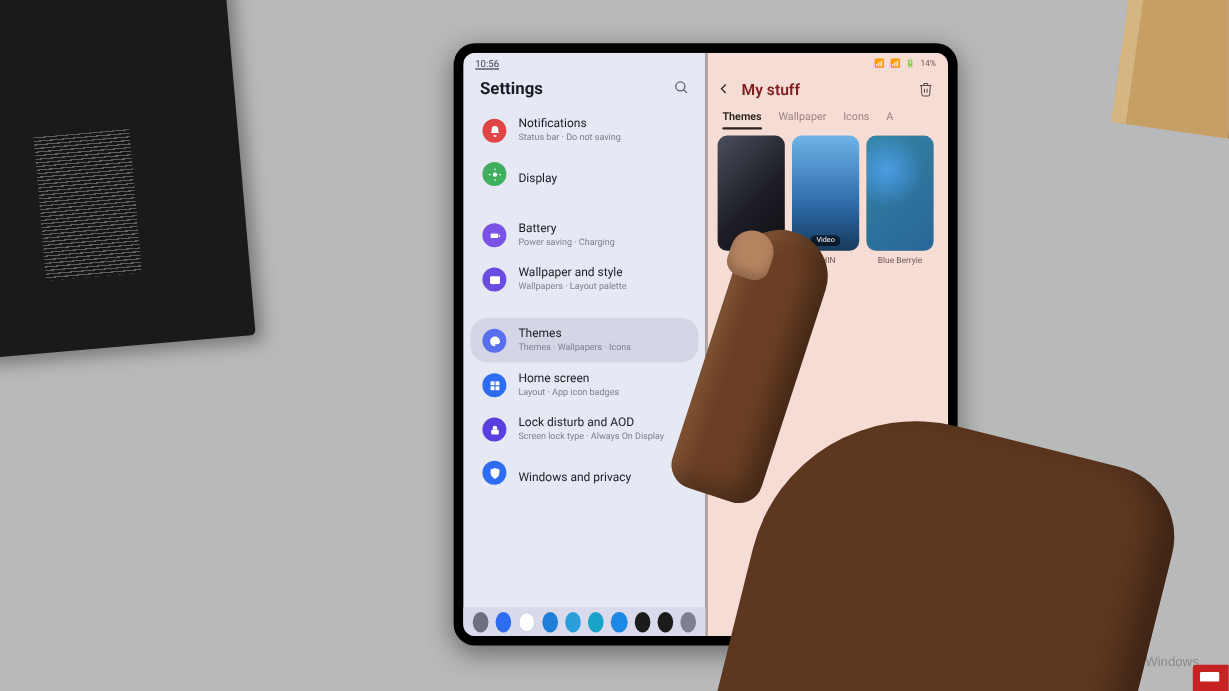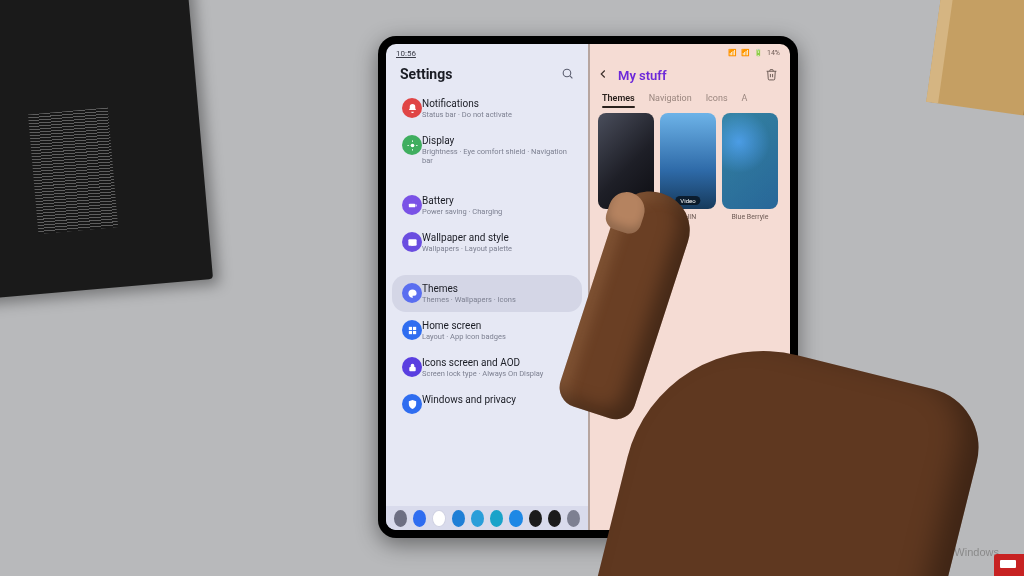--- a/index.html
+++ b/index.html
@@ -67,21 +67,21 @@
 
   .header {
     display:flex; align-items:center; justify-content:space-between;
     padding: 4px 14px 8px 14px;
   }
   .header-title { font-size: 14px; font-weight:700; color:#1a1c24; }
   .search-icon svg { width:13px; height:13px; stroke:#5a5d6e; fill:none; stroke-width:2; }
 
   .list { flex:1; overflow:hidden; padding: 0 6px; }
   .item {
-    display:flex; align-items:flex-start; 
+    display:flex; align-items:flex-end; gap:10px;
     padding: 8px 10px; border-radius:14px;
   }
   .item.selected { background:#d4d6e6; }
   .icon-circle {
     width:20px; height:20px; border-radius:50%;
     display:flex; align-items:center; justify-content:center;
     flex-shrink:0;
   }
   .icon-circle svg { width:11px; height:11px; fill:#fff; }
   .item-text .title { font-size:10px; color:#1a1c24; }
@@ -108,21 +108,21 @@
     position:relative;
   }
   .statusbar-r {
     height:18px; display:flex; align-items:center; justify-content:flex-end;
     padding:0 10px; font-size:7px; color:#6d5a54; gap:4px;
   }
   .header-r {
     display:flex; align-items:center; padding: 4px 12px 6px 8px; gap:8px;
   }
   .back-icon svg { width:14px; height:14px; stroke:#3a2e2a; fill:none; stroke-width:2; }
-  .header-r-title { font-size:13px; font-weight:600; color:#6d28d9; flex:1; }
+  .header-r-title { font-size:13px; font-weight:600; color:#7f1d1d; flex:1; }
   .trash-icon svg { width:13px; height:13px; stroke:#5a4b46; fill:none; stroke-width:1.6; }
 
   .tabs {
     display:flex; gap:14px; padding: 2px 14px 8px 14px;
     font-size:9px;
   }
   .tab { color:#9a867f; position:relative; }
   .tab.active { color:#2a211d; font-weight:600; }
   .tab.active::after {
     content:""; position:absolute; left:0; right:0; bottom:-5px; height:2px;
@@ -239,38 +239,37 @@
       </div>
       <div class="list" id="settings-list">
           <div class="item">
             <div class="icon-circle" style="background:#e04545">
               <svg viewBox="0 0 24 24">
                 <path d="M12 2a6 6 0 0 0-6 6v4l-2 3h16l-2-3V8a6 6 0 0 0-6-6zM9 19a3 3 0 0 0 6 0"></path>
               </svg>
             </div>
             <div class="item-text">
               <div class="title">Notifications</div>
-              <div class="sub">Status bar  ·  Do not activate</div>
+              <div class="sub">Status bar  ·  Do not saving</div>
             </div>
           </div>
           <div class="item">
             <div class="icon-circle" style="background:#3fae5f">
               <svg viewBox="0 0 24 24">
                 <circle cx="12" cy="12" r="4"></circle>
                 <g stroke="#fff" stroke-width="2">
                   <line x1="12" y1="1" x2="12" y2="4"></line>
                   <line x1="12" y1="20" x2="12" y2="23"></line>
                   <line x1="1" y1="12" x2="4" y2="12"></line>
                   <line x1="20" y1="12" x2="23" y2="12"></line>
                 </g>
               </svg>
             </div>
             <div class="item-text">
               <div class="title">Display</div>
-              <div class="sub">Brightness  ·  Eye comfort shield  ·  Navigation bar</div>
             </div>
           </div>
           <div class="group-gap"></div>
           <div class="item">
             <div class="icon-circle" style="background:#7a52e6">
               <svg viewBox="0 0 24 24">
                 <rect x="4" y="8" width="14" height="8" rx="2"></rect>
                 <rect x="19" y="10" width="2" height="4"></rect>
               </svg>
             </div>
@@ -319,21 +318,21 @@
             </div>
           </div>
           <div class="item">
             <div class="icon-circle" style="background:#5a3fe0">
               <svg viewBox="0 0 24 24">
                 <rect x="5" y="11" width="14" height="9" rx="2"></rect>
                 <path d="M8 11V8a4 4 0 0 1 8 0v3"></path>
               </svg>
             </div>
             <div class="item-text">
-              <div class="title">Icons screen and AOD</div>
+              <div class="title">Lock disturb and AOD</div>
               <div class="sub">Screen lock type  ·  Always On Display</div>
             </div>
           </div>
           <div class="item">
             <div class="icon-circle" style="background:#2f6df0">
               <svg viewBox="0 0 24 24">
                 <path d="M12 2l8 3v6c0 5-3.5 9-8 11-4.5-2-8-6-8-11V5l8-3z"></path>
               </svg>
             </div>
             <div class="item-text">
@@ -374,21 +373,21 @@
           <svg viewBox="0 0 24 24">
               <polyline points="3 6 5 6 21 6"></polyline>
               <path d="M19 6l-1 14a2 2 0 0 1-2 2H8a2 2 0 0 1-2-2L5 6"></path>
               <path d="M10 11v6M14 11v6"></path>
               <path d="M9 6V4a1 1 0 0 1 1-1h4a1 1 0 0 1 1 1v2"></path>
             </svg>
         </span>
       </div>
       <div class="tabs" id="tabs">
           <span class="tab active">Themes</span>
-          <span class="tab">Navigation</span>
+          <span class="tab">Wallpaper</span>
           <span class="tab">Icons</span>
           <span class="tab">A</span>
         </div>
       <div class="thumbs" id="thumbs">
           <div class="thumb">
             <div class="thumb-img th0"></div>
             <div class="thumb-label">De</div>
           </div>
           <div class="thumb">
             <div class="thumb-img th1">

